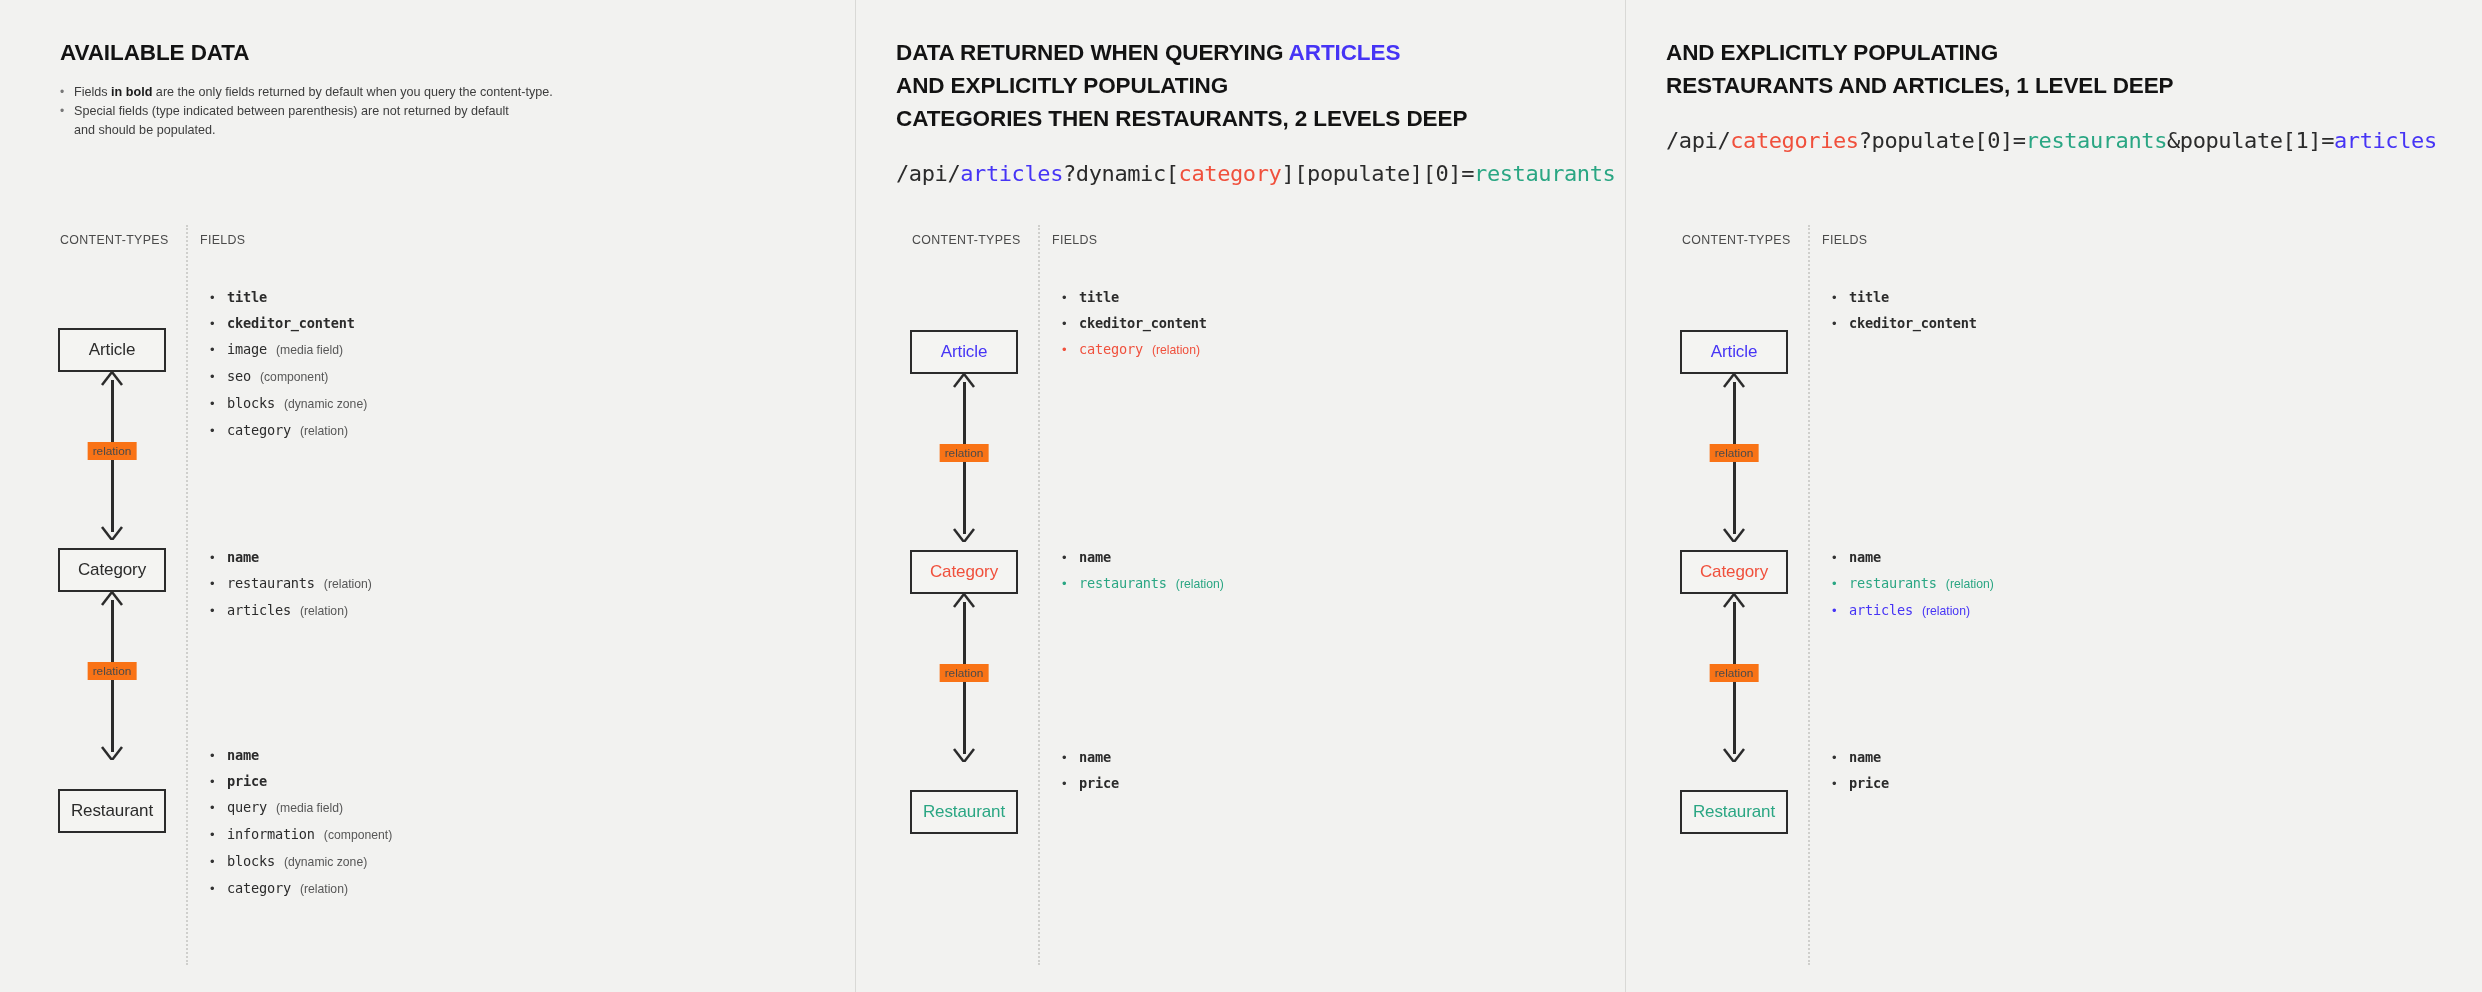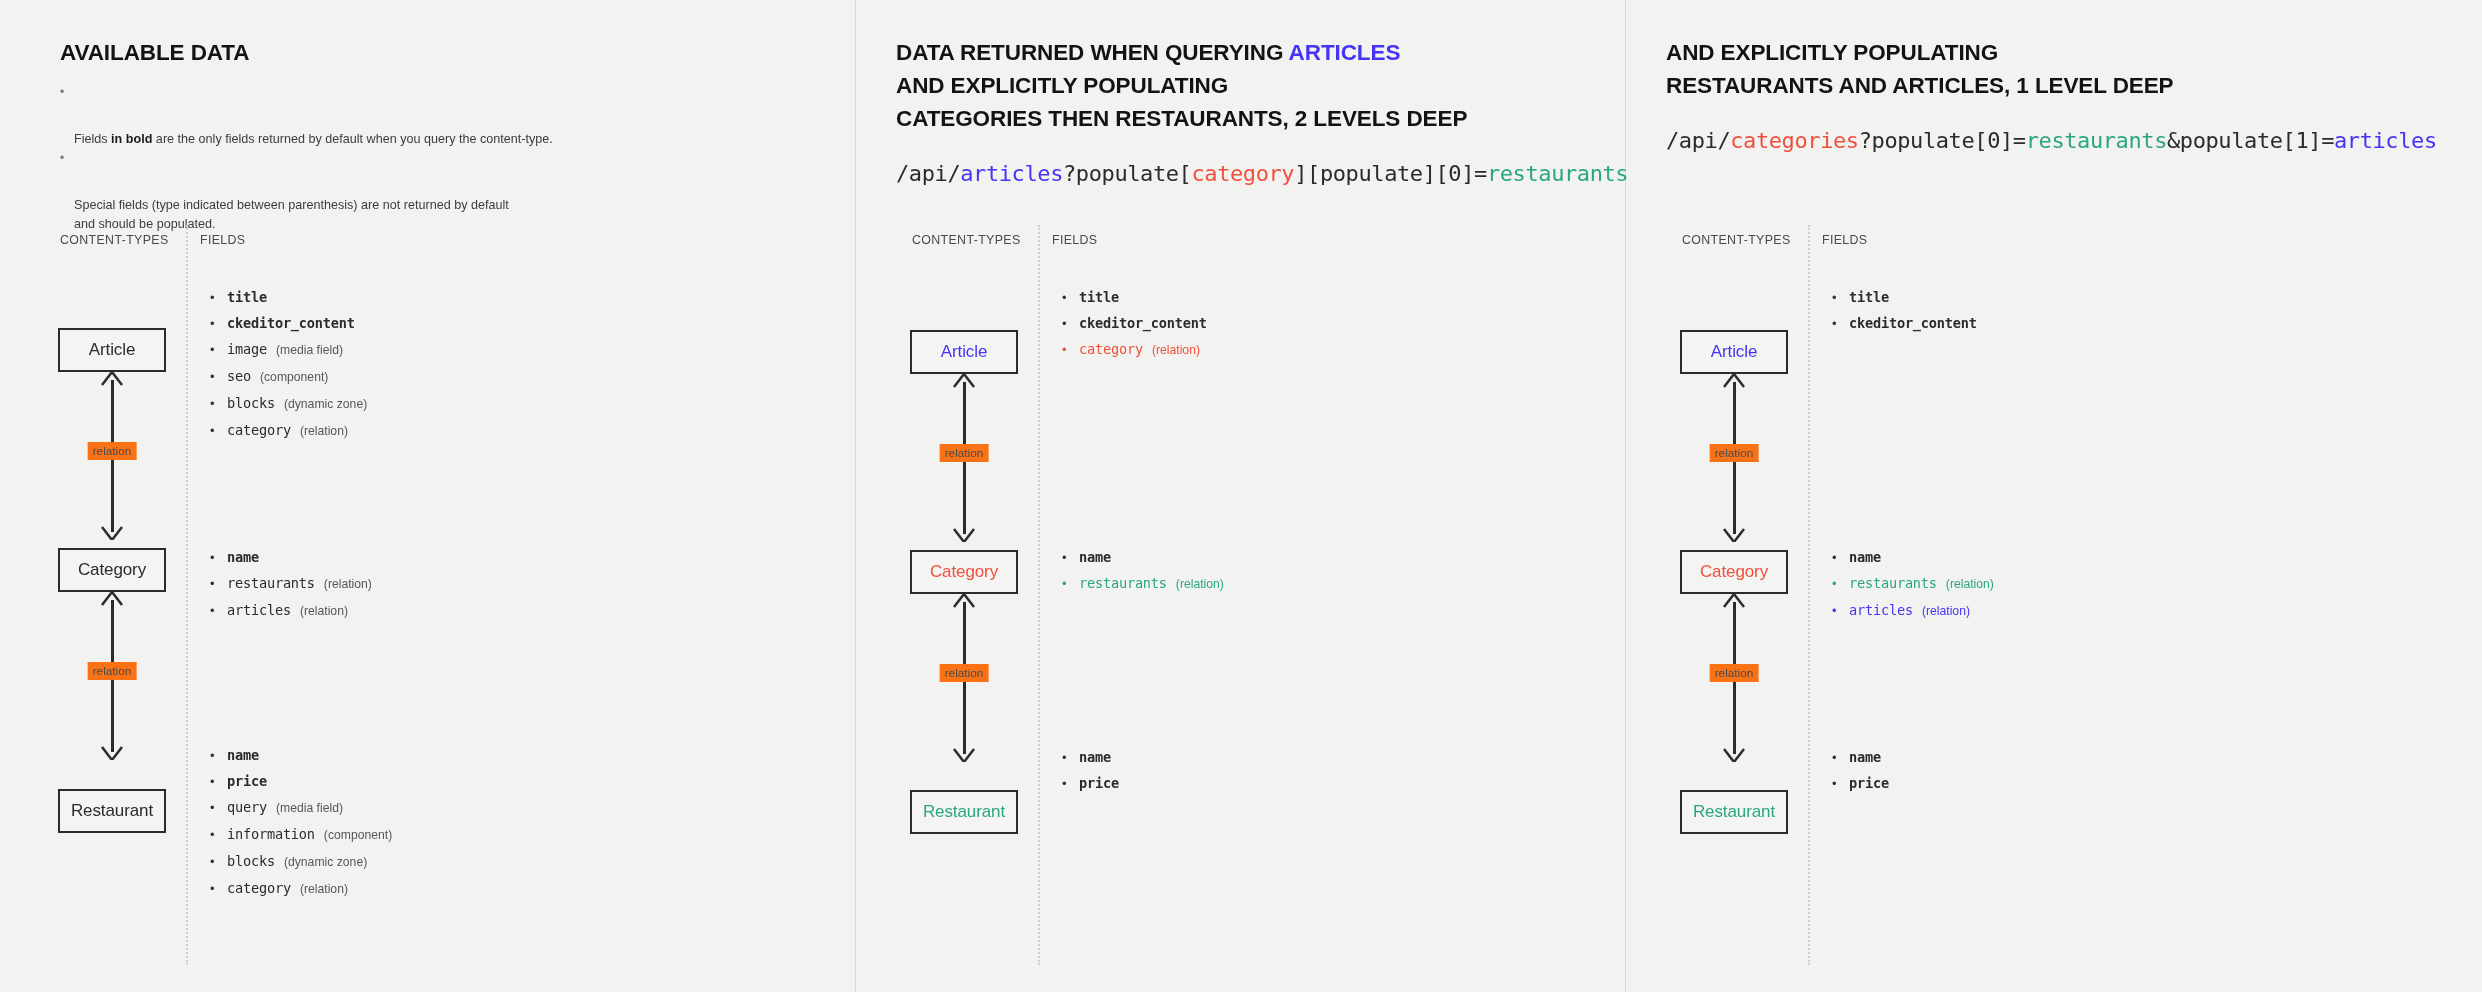--- a/index.html
+++ b/index.html
@@ -35,21 +35,21 @@
   }
   .head-title .accent-blue { color: #4634f5; }
   .head-title .accent-red  { color: #f0503c; }
 
   .bullets { margin-top: 14px; }
   .bullet-row {
     display: flex; align-items: flex-start;
     font-size: 12.6px; line-height: 19px; color: #3d3d3d;
   }
   .bullet-row .dot { width: 14px; flex: 0 0 14px; color: #777; font-size: 12px; line-height: 19px; }
-  .bullet-row .txt { white-space: pre-line; margin-top: 47px; }
+  .bullet-row .txt { white-space: pre-line; }
   .bullet-row b { font-weight: 700; color: #1b1b1b; }
 
   .query {
     margin-top: 24px;
     font-family: "DejaVu Sans Mono", monospace;
     font-size: 22px; line-height: 30px; color: #2b2b2b;
     white-space: nowrap; letter-spacing: -0.4px;
   }
   .q-blue  { color: #4634f5; }
   .q-red   { color: #f0503c; }
@@ -264,21 +264,21 @@
           <span class="ftype">(relation)</span>
         </div>
     </div>
   </div>
 
   <div class="panel" id="panel-2">
     <div class="panel-head">
       <div class="head-title"><span>DATA RETURNED WHEN QUERYING </span><span class="accent-blue">ARTICLES</span></div>
       <div class="head-title">AND EXPLICITLY POPULATING</div>
       <div class="head-title">CATEGORIES THEN RESTAURANTS, 2 LEVELS DEEP</div>
-      <div class="query"><span>/api/</span><span class="q-blue">articles</span><span>?populate[</span><span class="q-red">category</span><span>][populate][0]=</span><span class="q-green">restaurants</span></div>
+      <div class="query"><span>/api/</span><span class="q-blue">articles</span><span>?dynamic[</span><span class="q-red">category</span><span>][populate][0]=</span><span class="q-green">restaurants</span></div>
     </div>
 
     <div class="col-label" style="left:56px;">CONTENT-TYPES</div>
     <div class="col-label" style="left:196px;">FIELDS</div>
     <div class="inner-dotted" style="left:182px;"></div>
 
     <div class="nodes">
       <div class="node blue" style="left:54px; top:330px;">Article</div>
       <div class="arrow-wrap" style="left:54px; top:374px; height:168px;">
         <div class="arrow-line" style="top:8px; height:152px;"></div>

